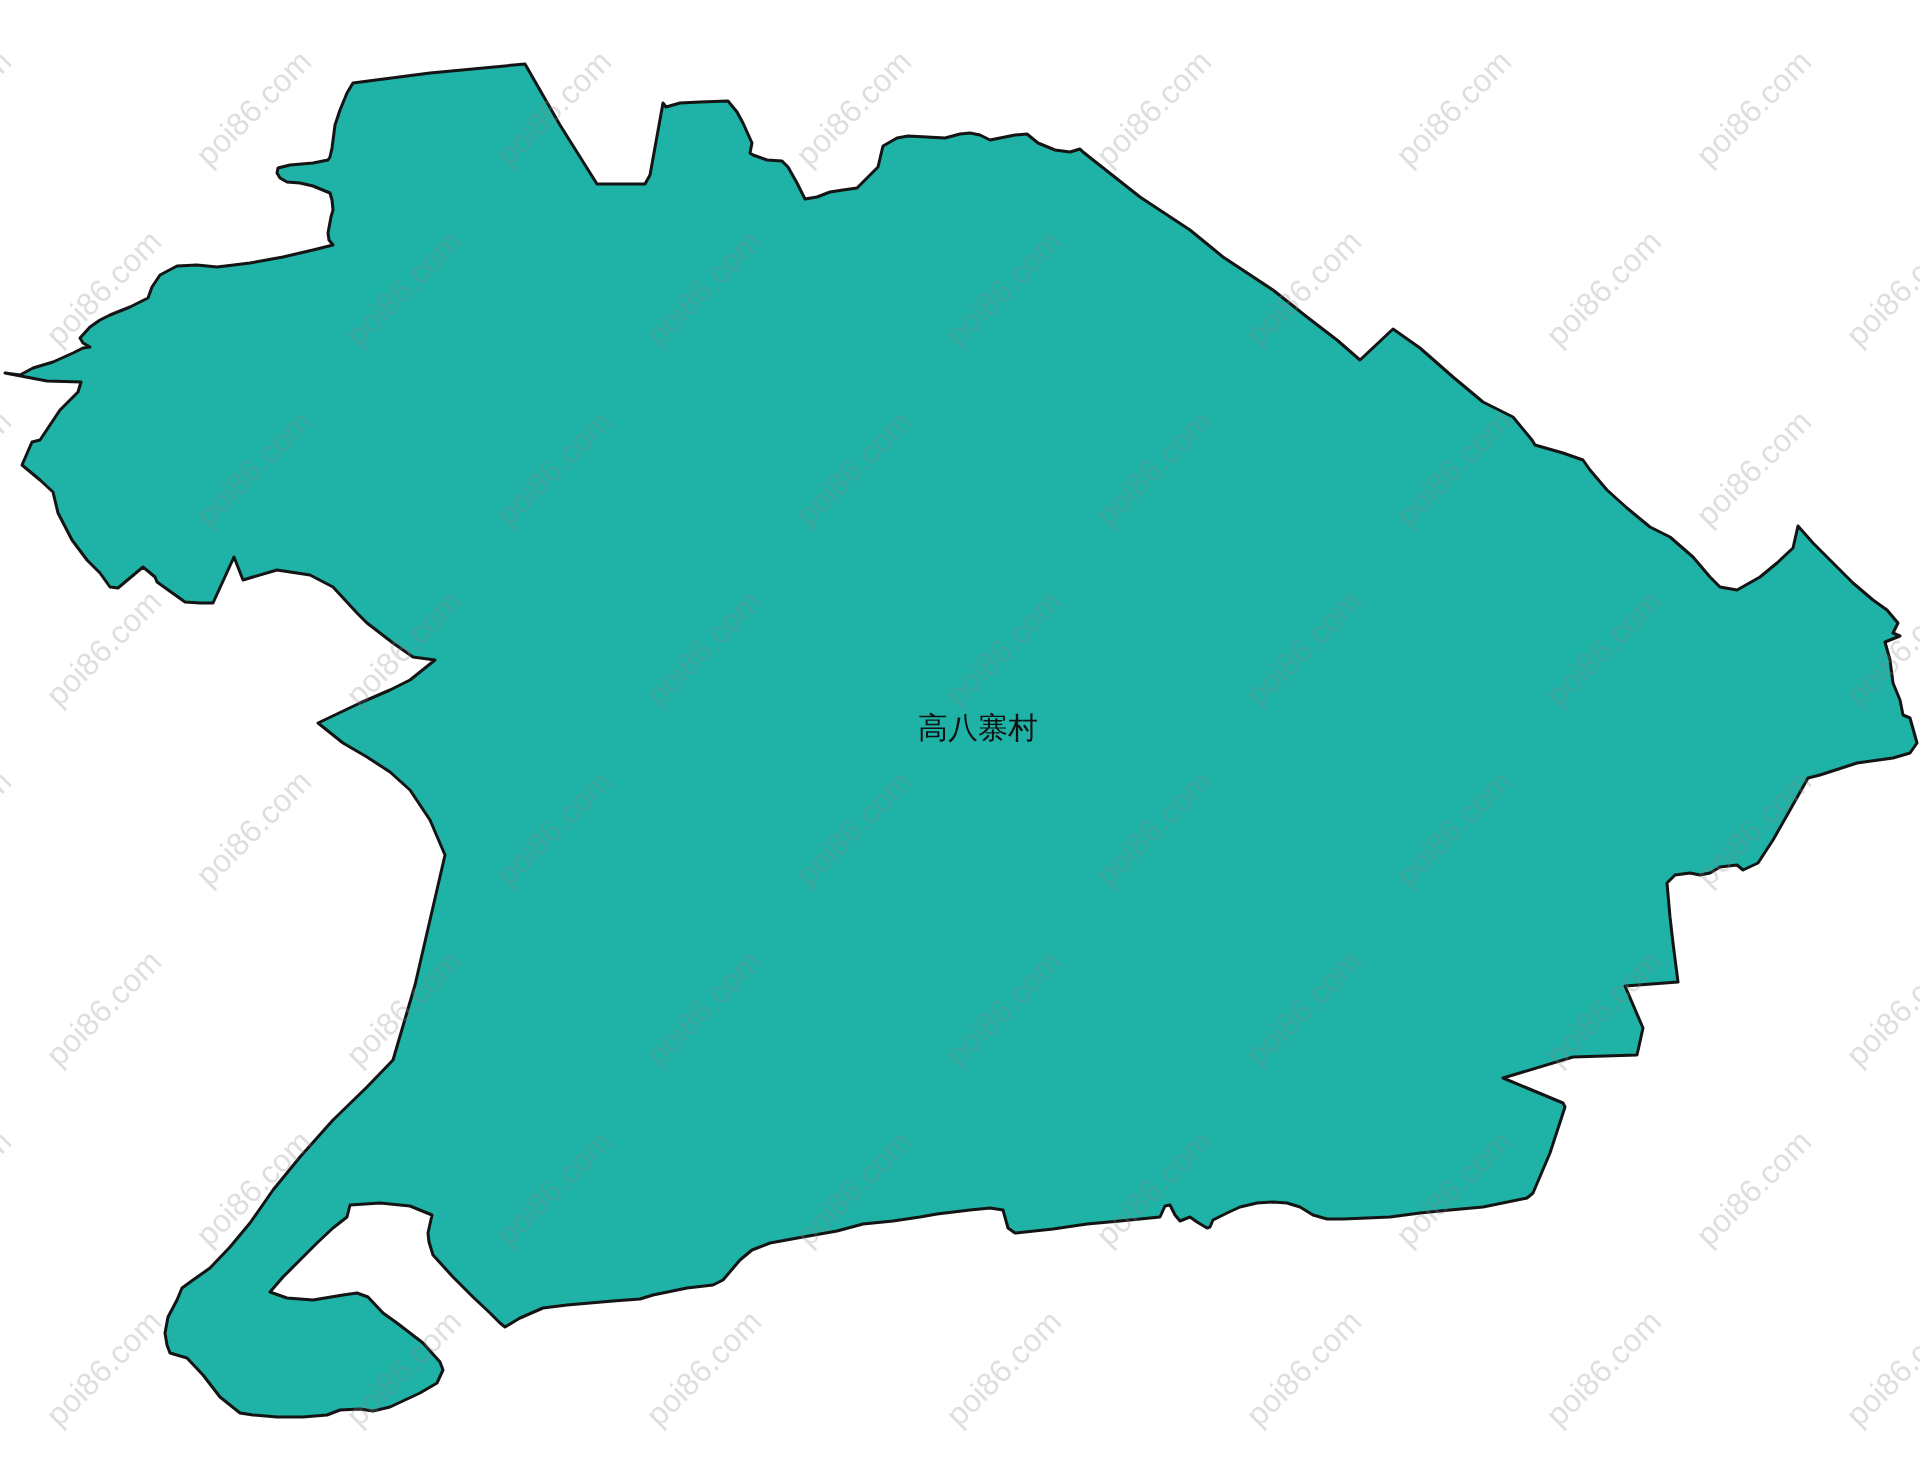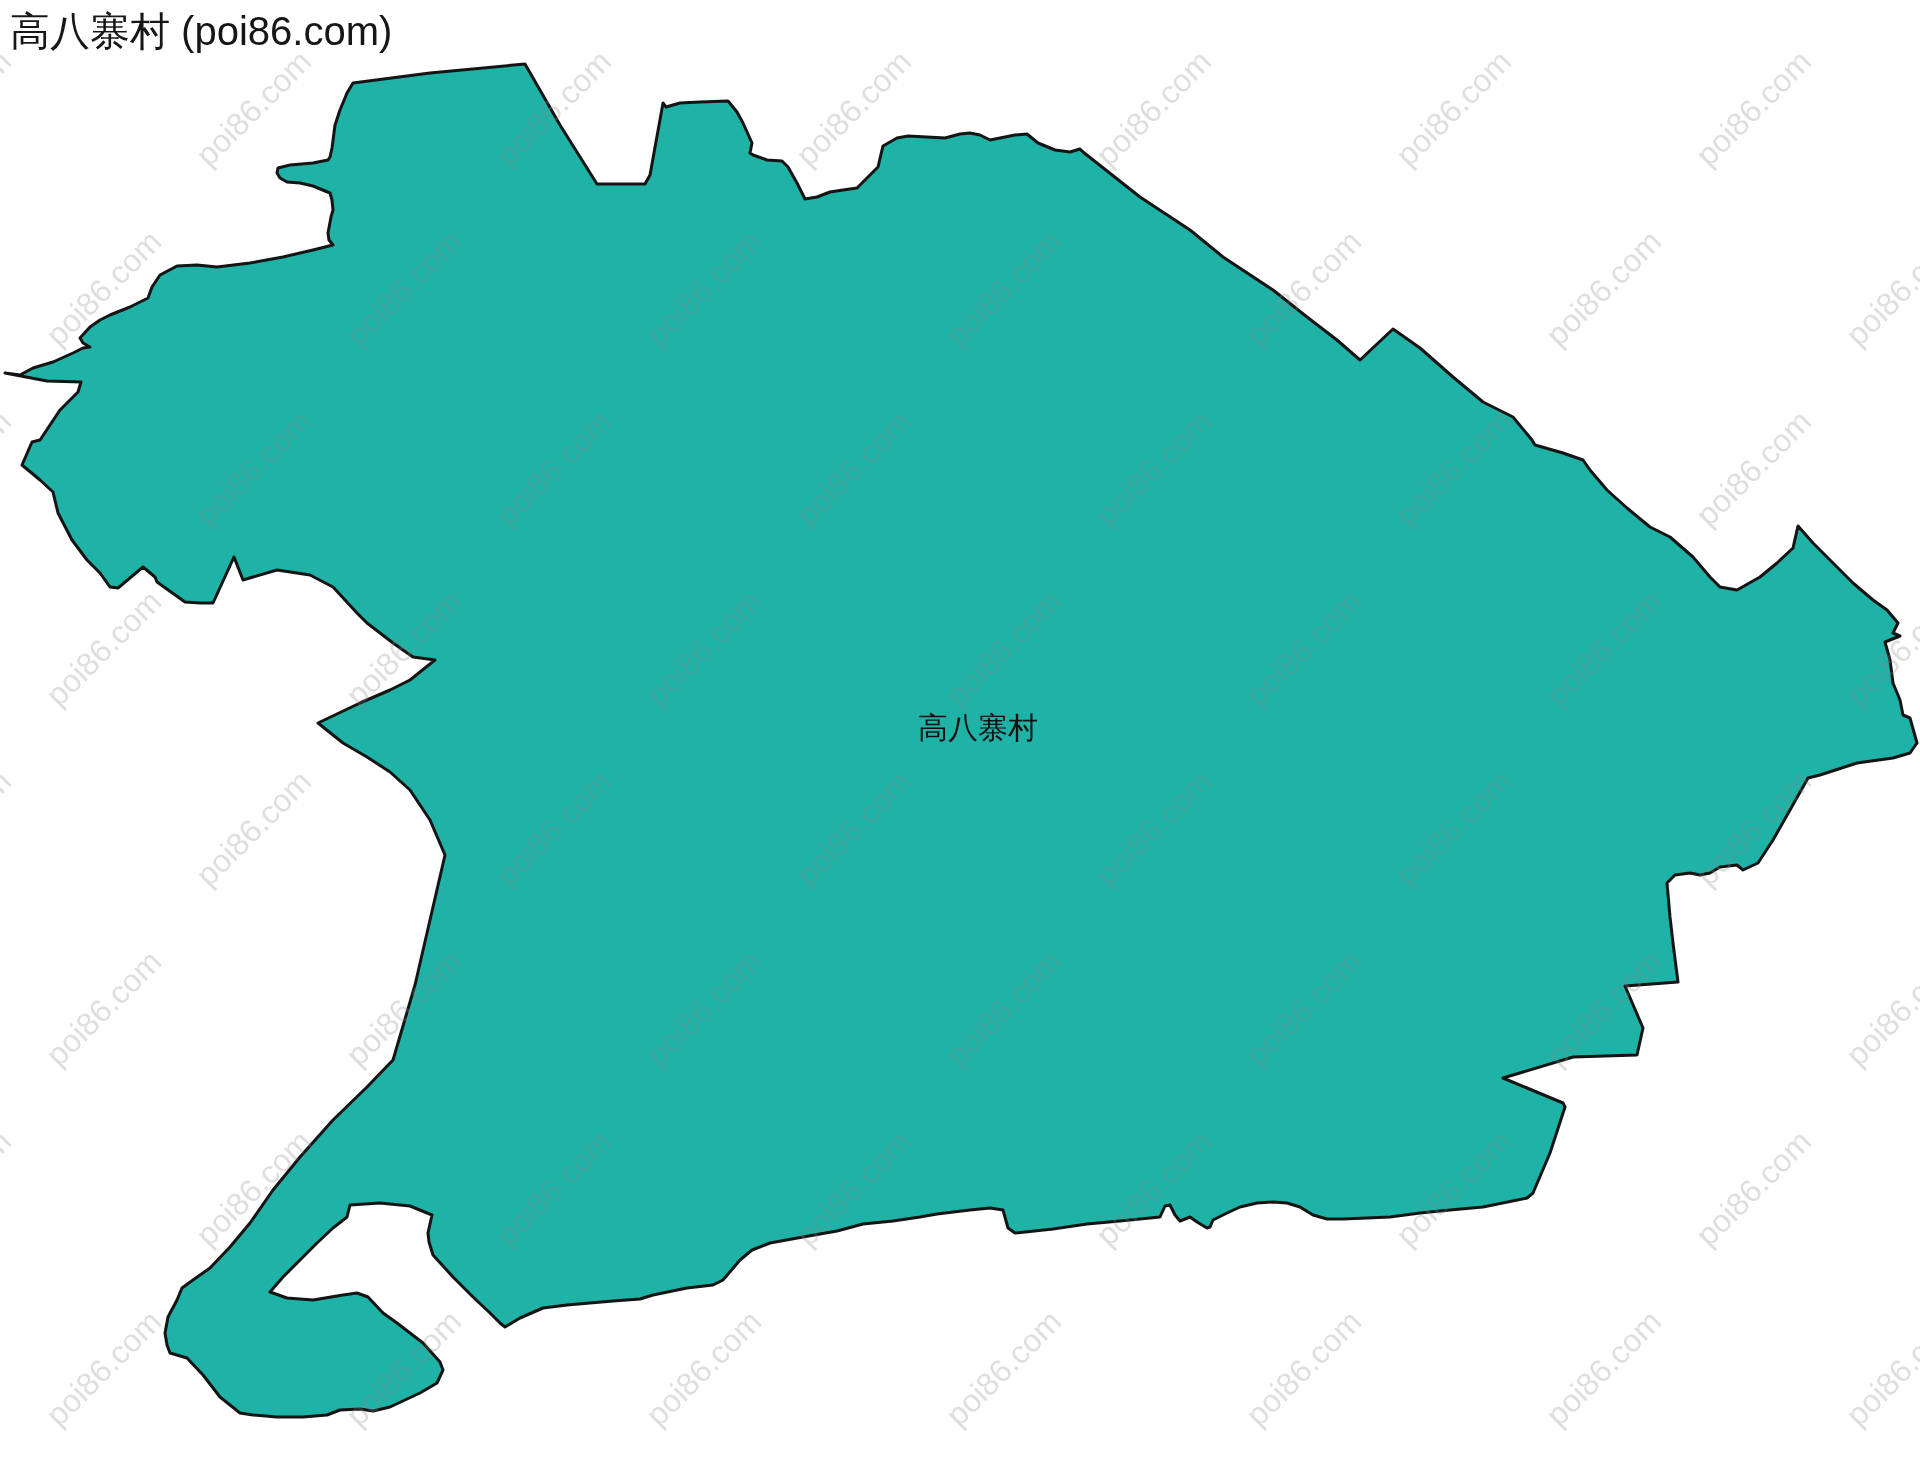--- a/index.html
+++ b/index.html
@@ -116,15 +116,14 @@
       <span class="wm" style="left: 1680px; top: 1170px; color: rgb(136, 136, 136); opacity: 0.27; font-size: 32px; transform: rotate(-45deg);">poi86.com</span>
       <span class="wm" style="left: 30px; top: 1350px; color: rgb(136, 136, 136); opacity: 0.27; font-size: 32px; transform: rotate(-45deg);">poi86.com</span>
       <span class="wm" style="left: 330px; top: 1350px; color: rgb(136, 136, 136); opacity: 0.27; font-size: 32px; transform: rotate(-45deg);">poi86.com</span>
       <span class="wm" style="left: 630px; top: 1350px; color: rgb(136, 136, 136); opacity: 0.27; font-size: 32px; transform: rotate(-45deg);">poi86.com</span>
       <span class="wm" style="left: 930px; top: 1350px; color: rgb(136, 136, 136); opacity: 0.27; font-size: 32px; transform: rotate(-45deg);">poi86.com</span>
       <span class="wm" style="left: 1230px; top: 1350px; color: rgb(136, 136, 136); opacity: 0.27; font-size: 32px; transform: rotate(-45deg);">poi86.com</span>
       <span class="wm" style="left: 1530px; top: 1350px; color: rgb(136, 136, 136); opacity: 0.27; font-size: 32px; transform: rotate(-45deg);">poi86.com</span>
       <span class="wm" style="left: 1830px; top: 1350px; color: rgb(136, 136, 136); opacity: 0.27; font-size: 32px; transform: rotate(-45deg);">poi86.com</span>
     </div>
 
-  <div class="page-title">高八寨村 (poi86.com)</div>
 
 </div>
 
 </body></html>

